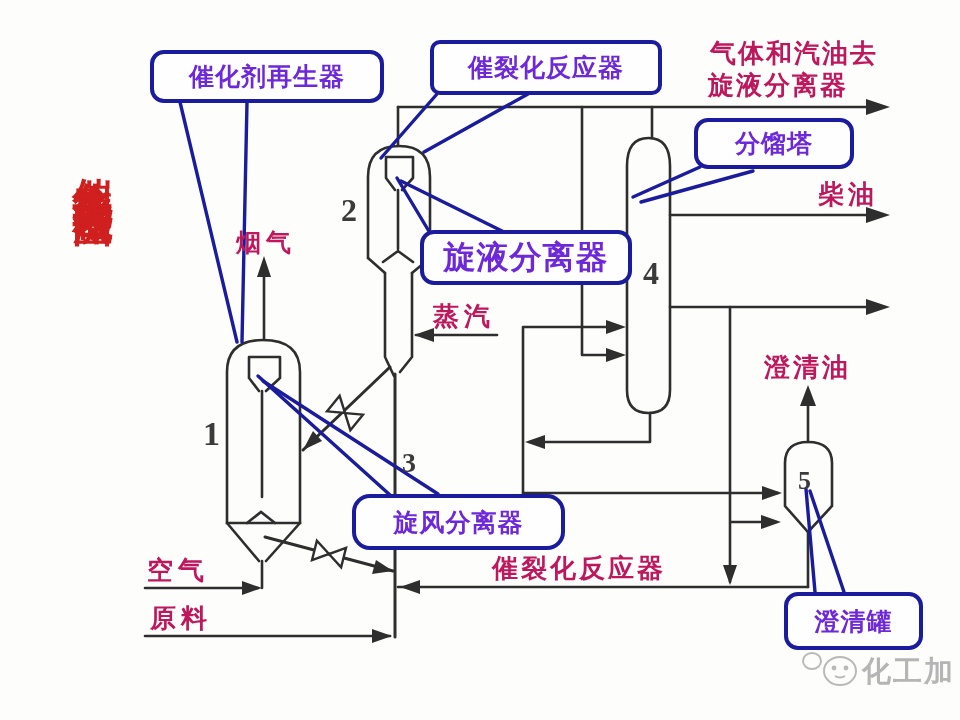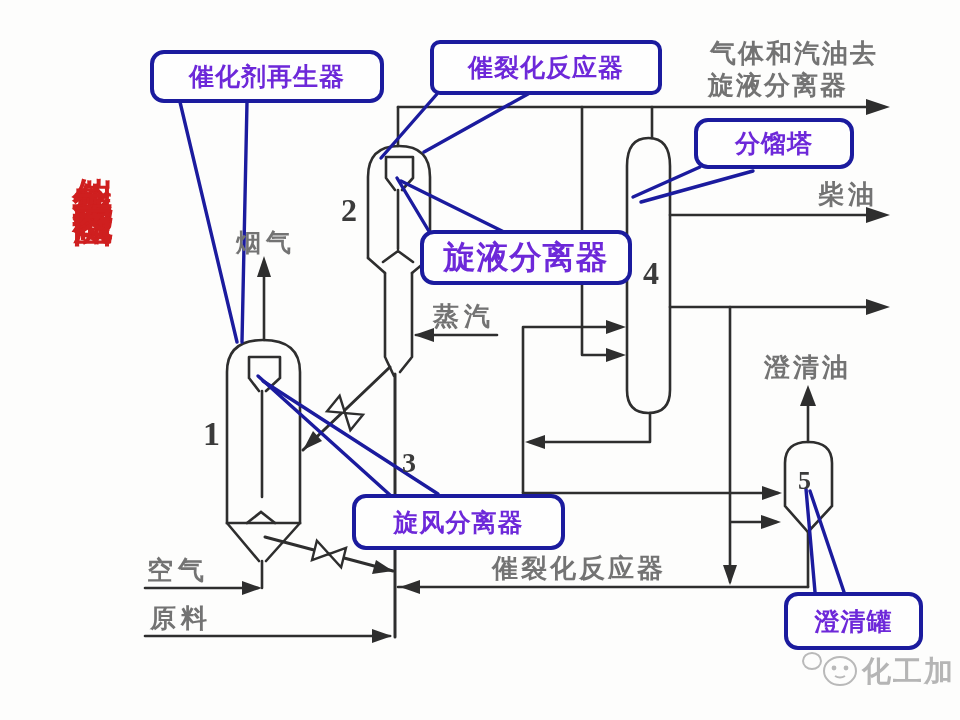--- a/index.html
+++ b/index.html
@@ -1,19 +1,19 @@
 <!DOCTYPE html>
 <html><head>
 <meta charset="utf-8">
 <style>
   html,body{margin:0;padding:0;background:#e9e9e9;}
   #stage{position:relative;width:960px;height:720px;background:#fdfdfc;overflow:hidden;
          font-family:"Liberation Serif","DejaVu Serif",serif;}
   .abs{position:absolute;}
-  .stream{color:#737373;font-weight:700;white-space:nowrap;}
+  .stream{color:#be185d;font-weight:700;white-space:nowrap;}
   .eqnum{color:#3b3b3b;font-weight:700;}
   .callout{position:absolute;border:4px solid #1b1b9e;border-radius:14px;background:#fefefe;
            display:flex;align-items:center;justify-content:center;
            color:#6d28d9;font-weight:800;font-family:"Liberation Sans","DejaVu Sans",sans-serif;
            letter-spacing:1px;box-sizing:border-box;}
   #vtitle{position:absolute;left:66px;top:146px;height:430px;width:52px;
           writing-mode:vertical-rl;text-orientation:upright;
           color:#cf1f1f;font-size:40px;font-weight:800;letter-spacing:4px;line-height:52px;}
   #watermark{position:absolute;left:862px;top:652px;color:#b5b5b5;font-size:29px;
              font-weight:700;font-family:"Liberation Sans",sans-serif;letter-spacing:2px;}
@@ -135,21 +135,21 @@
   </div>
   <div class="callout" style="left:430px;top:40px;width:232px;height:55px;font-size:25px;border-radius:10px;">
     <span>催裂化反应器</span>
   </div>
   <div class="callout" style="left:420px;top:230px;width:212px;height:55px;font-size:32px;">
     <span>旋液分离器</span>
   </div>
   <div class="callout" style="left:694px;top:118px;width:160px;height:51px;font-size:25px;">
     <span>分馏塔</span>
   </div>
-  <div class="callout" style="left:352px;top:494px;width:213px;height:56px;font-size:25px;">
+  <div class="callout" style="left:352px;top:494px;width:213px;height:56px;font-size:25px;border-radius:18px;">
     <span>旋风分离器</span>
   </div>
   <div class="callout" style="left:784px;top:592px;width:139px;height:58px;font-size:25px;">
     <span>澄清罐</span>
   </div>
 
   <div class="abs stream" style="left:236px;top:226px;font-size:25px;letter-spacing:5px;">烟气</div>
   <div class="abs stream" style="left:433px;top:299px;font-size:26px;letter-spacing:5px;">蒸汽</div>
   <div class="abs stream" style="left:147px;top:553px;font-size:26px;letter-spacing:5px;">空气</div>
   <div class="abs stream" style="left:150px;top:601px;font-size:26px;letter-spacing:5px;">原料</div>

